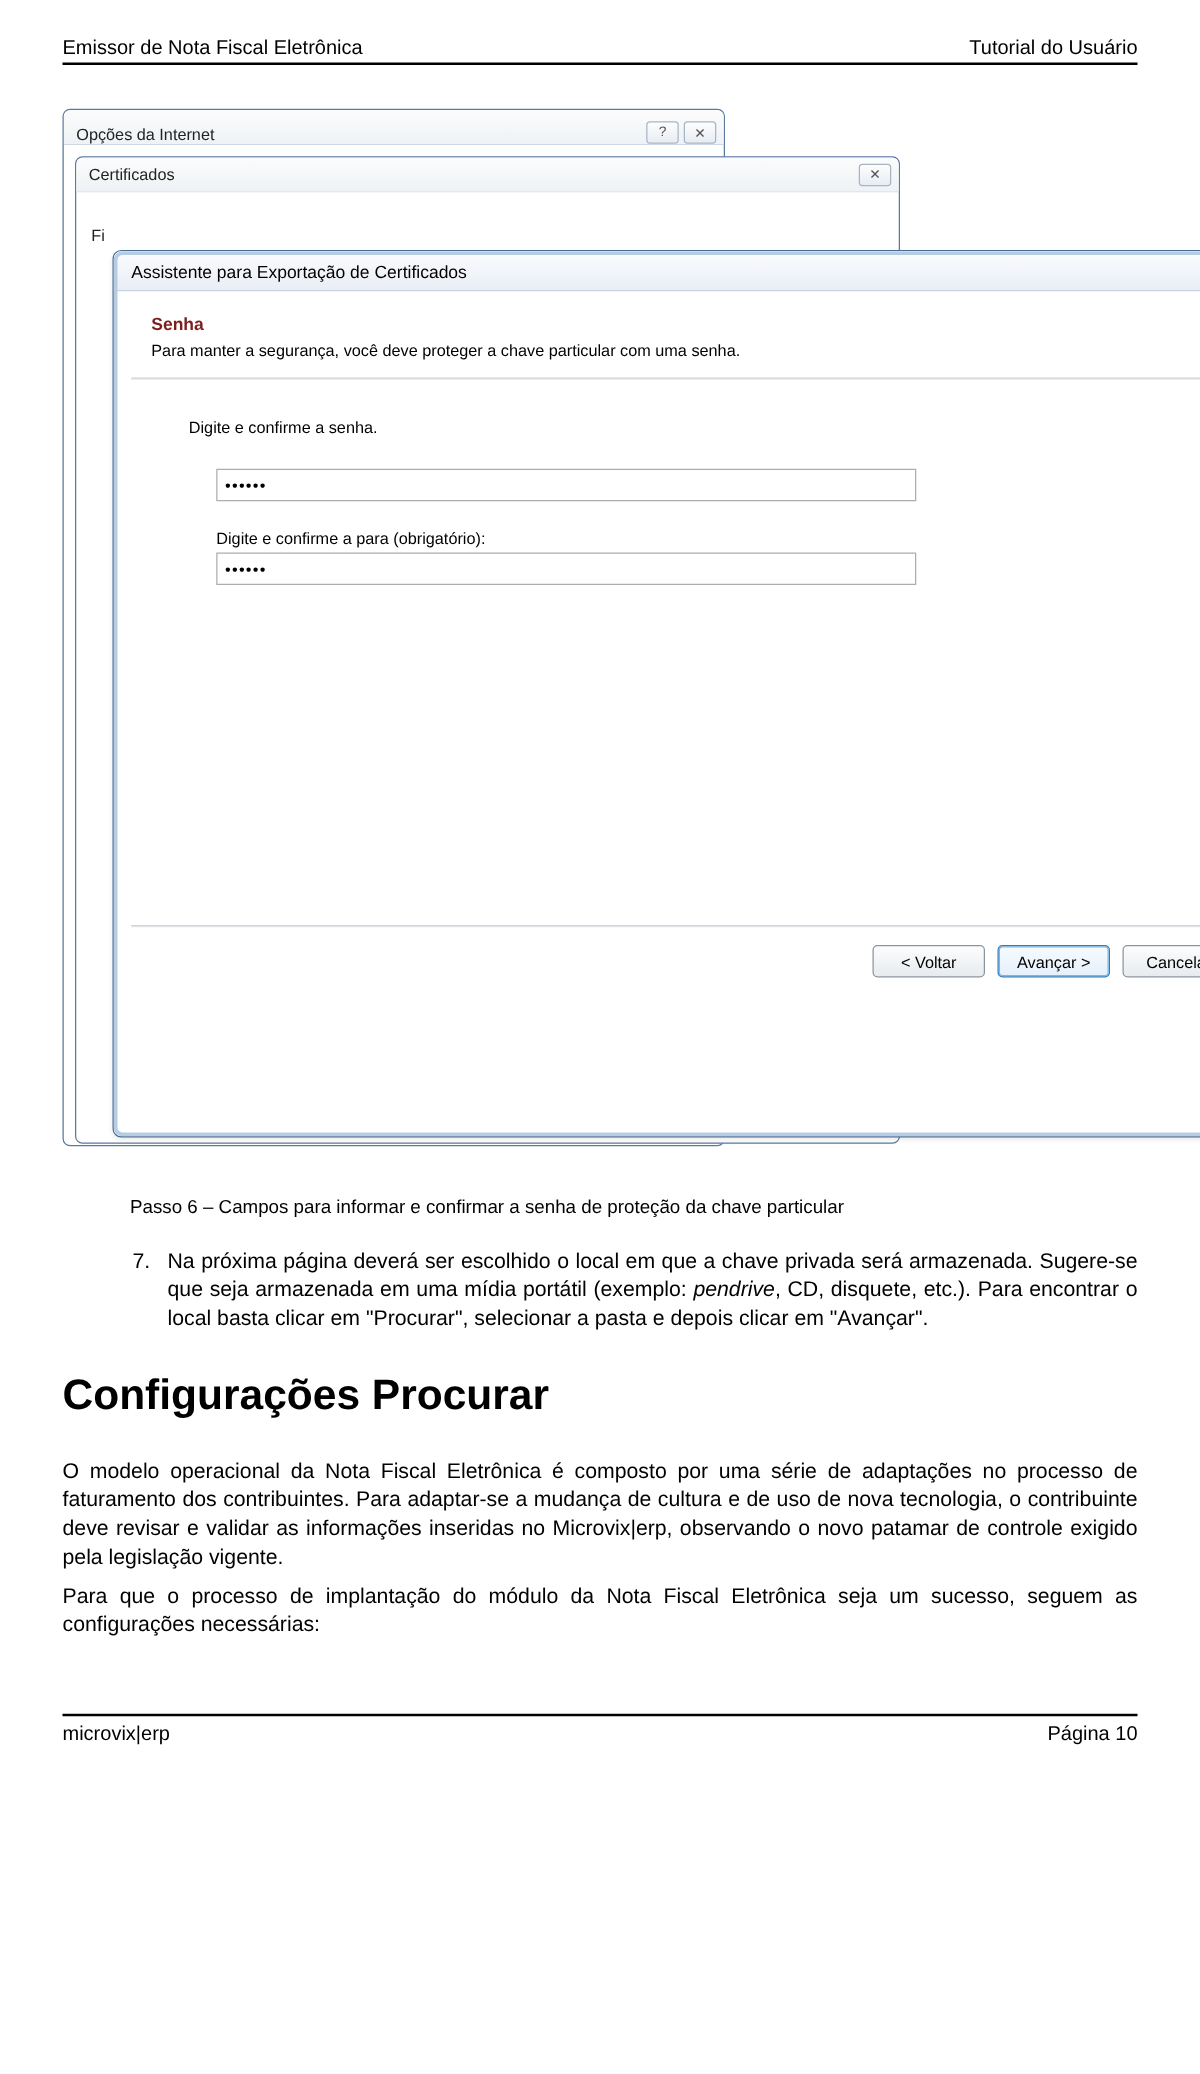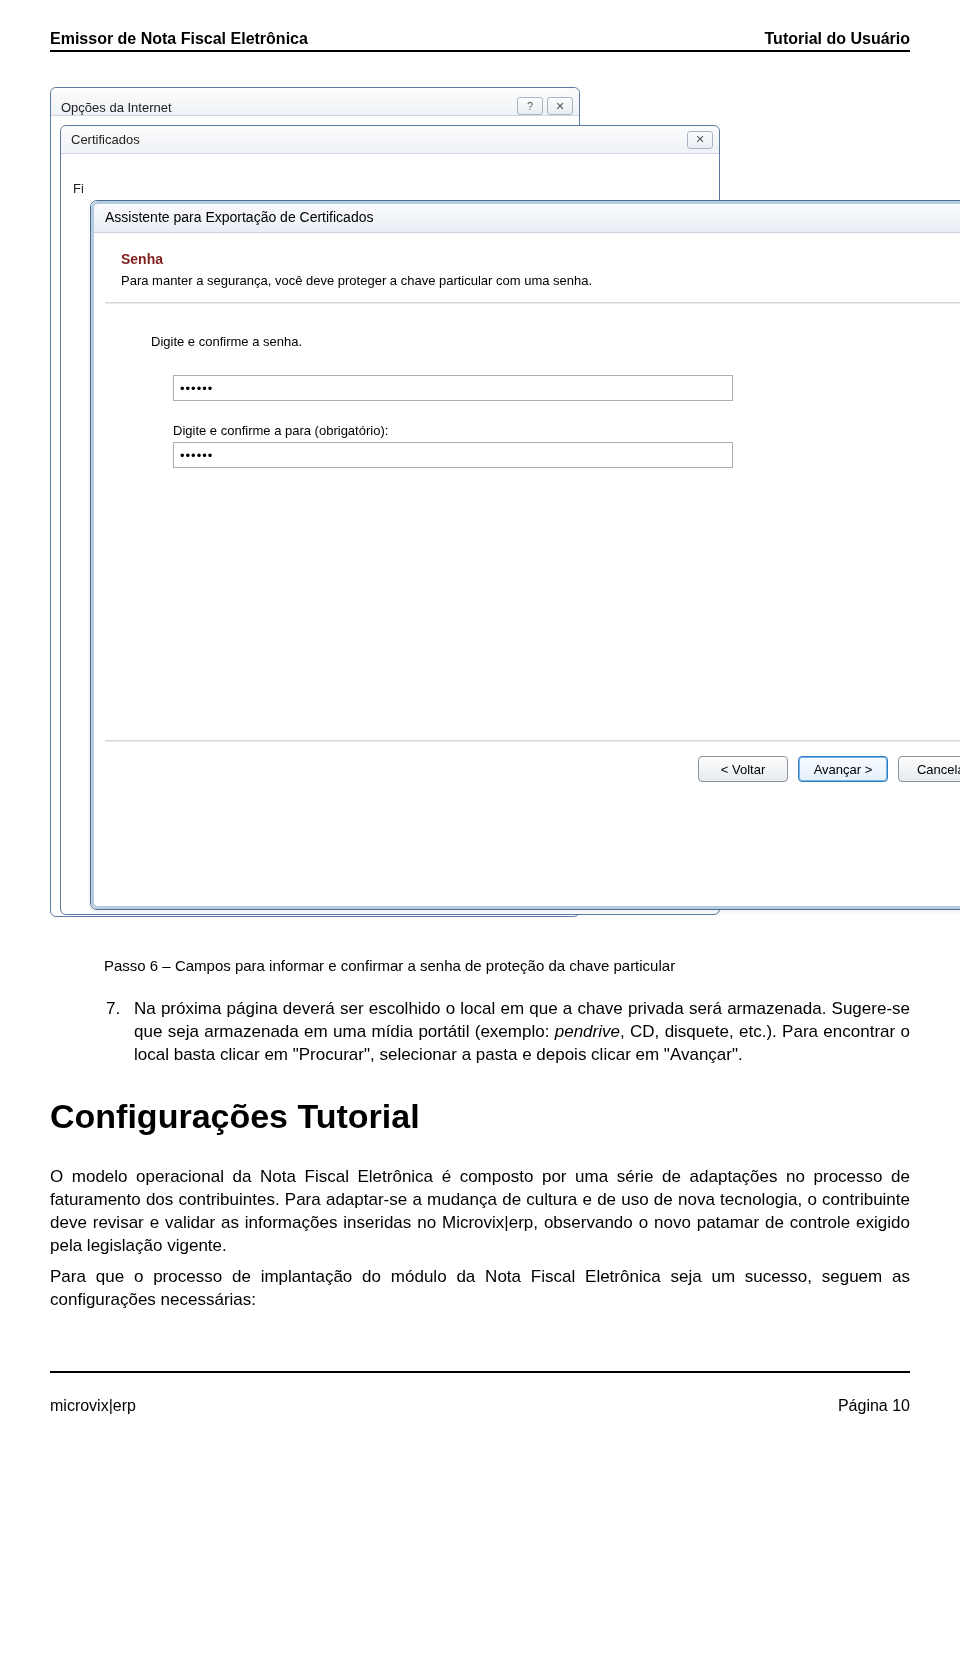--- a/index.html
+++ b/index.html
@@ -8,21 +8,21 @@
     background: #fff;
     color: #000;
     width: 960px;
     margin: 0 auto;
     font-size: 17px;
   }
   .page { padding: 30px 50px 20px 50px; }
   .doc-header {
     display: flex;
     justify-content: space-between;
-    font-weight: bold;
+    font-weight: normal;
     font-size: 16px;
     padding-bottom: 2px;
     border-bottom: 2px solid #000;
     margin-bottom: 35px;
   }
   .screenshot-stack {
     position: relative;
     height: 840px;
     margin-bottom: 30px;
   }
@@ -202,21 +202,21 @@
   h2.section {
     font-size: 34px;
     font-weight: bold;
     color:#000;
     margin: 10px 0 30px 0;
   }
   .body-para p { margin-bottom: 8px; }
   .doc-footer {
     border-top: 2px solid #000;
     margin-top: 60px;
-    padding-top: 24px;
+    padding-top: 6px;
     display:flex;
     justify-content: space-between;
     font-size: 16px;
   }
 </style>
 </head>
 <body>
 
 <div class="page">
 
@@ -286,21 +286,21 @@
   <div class="caption">Passo 6 – Campos para informar e confirmar a senha de proteção da chave particular</div>
 
   <div class="body-text">
     <ol>
       <li>
         <span class="li-num">7.</span><span>Na próxima página deverá ser escolhido o local em que a chave privada será armazenada. Sugere-se que seja armazenada em uma mídia portátil (exemplo: </span><span class="italic">pendrive</span><span>, CD, disquete, etc.). Para encontrar o local basta clicar em "Procurar", selecionar a pasta e depois clicar em "Avançar".</span>
       </li>
     </ol>
   </div>
 
-  <h2 class="section">Configurações Tutorial</h2>
+  <h2 class="section">Configurações Procurar</h2>
 
   <div class="body-text body-para">
     <p>O modelo operacional da Nota Fiscal Eletrônica é composto por uma série de adaptações no processo de faturamento dos contribuintes. Para adaptar-se a mudança de cultura e de uso de nova tecnologia, o contribuinte deve revisar e validar as informações inseridas no Microvix|erp, observando o novo patamar de controle exigido pela legislação vigente.</p>
     <p>Para que o processo de implantação do módulo da Nota Fiscal Eletrônica seja um sucesso, seguem as configurações necessárias:</p>
   </div>
 
   <div class="doc-footer">
     <span>microvix|erp</span>
     <span>Página 10</span>
   </div>

